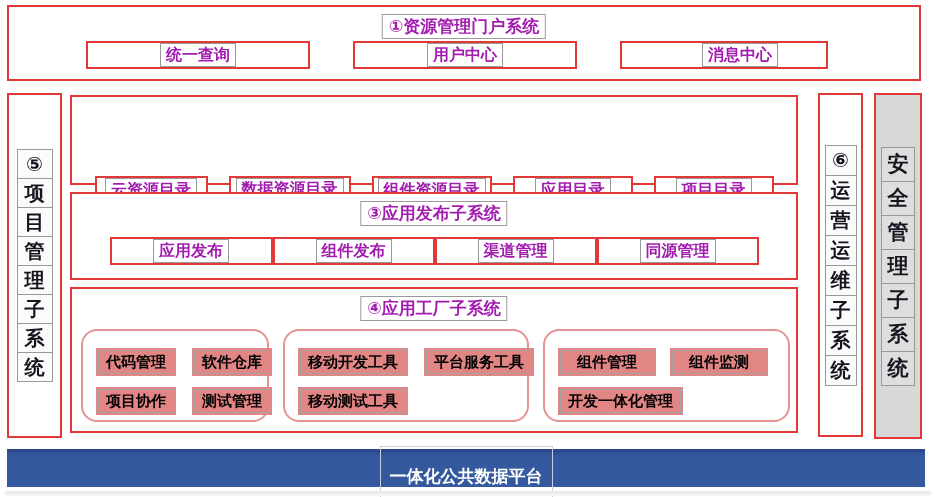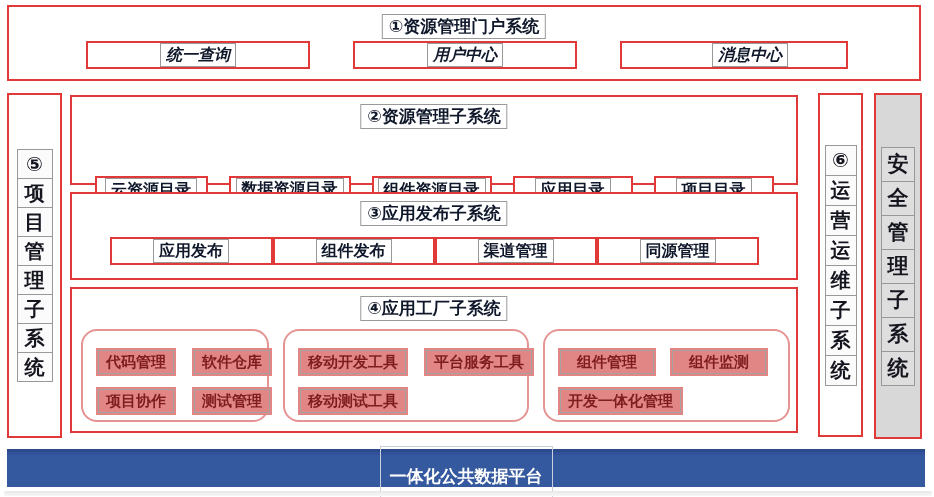--- a/index.html
+++ b/index.html
@@ -9,51 +9,51 @@
   *{box-sizing:border-box; margin:0; padding:0;}
   html,body{background:#fff;}
   body{font-family:"Liberation Sans","DejaVu Sans",sans-serif; color:#111;}
   .canvas{position:relative; width:934px; height:497px; background:#fff; overflow:hidden;}
   .canvas::after{content:""; position:absolute; left:4px; right:2px; bottom:1px; height:5px;
     background:linear-gradient(#e7e7e7,#f7f7f7); border-radius:3px;}
 
   .red-frame{border:2px solid var(--red); background:#fff; position:absolute;}
 
   .glabel{display:inline-block; border:1px solid var(--label-border); background:#fff;
-    font-weight:bold; font-size:16px; line-height:1.25; padding:1px 5px; color:#0f172a;
+    font-weight:bold; font-size:16px; line-height:1.25; padding:1px 5px; color:#a21caf;
     white-space:nowrap;}
   .sec-title{position:absolute; top:7px; left:50%; transform:translateX(-50%);
     font-size:17px; padding:1px 6px;}
 
   
   .banner{left:7px; top:5px; width:914px; height:76px;}
   .portal-box{position:absolute; top:34px; height:28px; border:2px solid var(--red);
-    display:flex; align-items:center; justify-content:center;font-style:italic;}
-  .pb1{left:77px; width:224px;} .pb2{left:344px; width:224px;} .pb3{left:611px; width:228px;padding-left:32px;}
+    display:flex; align-items:center; justify-content:center;}
+  .pb1{left:77px; width:224px;} .pb2{left:344px; width:224px;} .pb3{left:611px; width:208px;padding-left:32px;}
 
   
   .sec2{left:70px; top:95px; width:728px; height:90px;}
   .sec3{left:70px; top:192px; width:728px; height:88px;}
   .sec4{left:70px; top:287px; width:728px; height:146px;}
   .items-row{position:absolute; left:0; right:0; display:flex; justify-content:center;}
   .sec2 .items-row{top:45px; gap:21px;margin-top:34px;}
   .sec3 .items-row{top:43px; justify-content:center;}
   .item-box{border:2px solid var(--red); height:28px; display:flex; align-items:center;
     justify-content:center; background:#fff;}
   .w113{width:113px;} .w122{width:122px;font-family:Liberation Mono, monospace;} .w120{width:120px;} .w162{width:162px;} .w163{width:163px;}
 
   
   .groups{position:absolute; left:9px; right:6px; top:40px; bottom:9px; display:flex; gap:14px;}
   .group{border:2px solid var(--pink-border); border-radius:16px; background:#fff;
     padding:17px 12px 10px 13px; display:flex; flex-direction:column; gap:11px;}
   .g1{width:188px;} .g2{width:246px;} .g3{flex:1;}
   .chip-row{display:flex; gap:16px;}
   .g3 .chip-row{gap:14px;}
   .pchip{background:var(--pink); padding:2px; display:inline-block;}
-  .pchip .pin{display:block; border:1px solid var(--chip-inner); color:#7f1d1d; font-weight:bold;
+  .pchip .pin{display:block; border:1px solid var(--chip-inner); color:#000000; font-weight:bold;
     font-size:15px; line-height:1.2; padding:2px 7px; white-space:nowrap; text-align:center;}
   .g3 .row1 .pchip .pin{padding:2px 16px;}
 
   
   .vcol{position:absolute; border:2px solid var(--red); background:#fff;
     display:flex; flex-direction:column; align-items:center; justify-content:center;}
   .left-col{left:7px; top:93px; width:55px; height:345px;}
   .ops-col{left:818px; top:93px; width:45px; height:344px;}
   .sec-col{left:874px; top:93px; width:48px; height:346px; background:var(--gray-col);}
   .vchar{width:36px; height:30px; border:1px solid var(--label-border); background:#fbfbfb;
@@ -93,21 +93,20 @@
     <div class="vchar">项</div>
     <div class="vchar">目</div>
     <div class="vchar">管</div>
     <div class="vchar">理</div>
     <div class="vchar">子</div>
     <div class="vchar">系</div>
     <div class="vchar">统</div>
   </div>
 
   <div class="red-frame sec2">
-    <span class="glabel sec-title">②资源管理子系统</span>
     <div class="items-row">
       <div class="item-box w113">
         <span class="glabel">云资源目录</span>
       </div>
       <div class="item-box w122">
         <span class="glabel">数据资源目录</span>
       </div>
       <div class="item-box w120">
         <span class="glabel">组件资源目录</span>
       </div>

